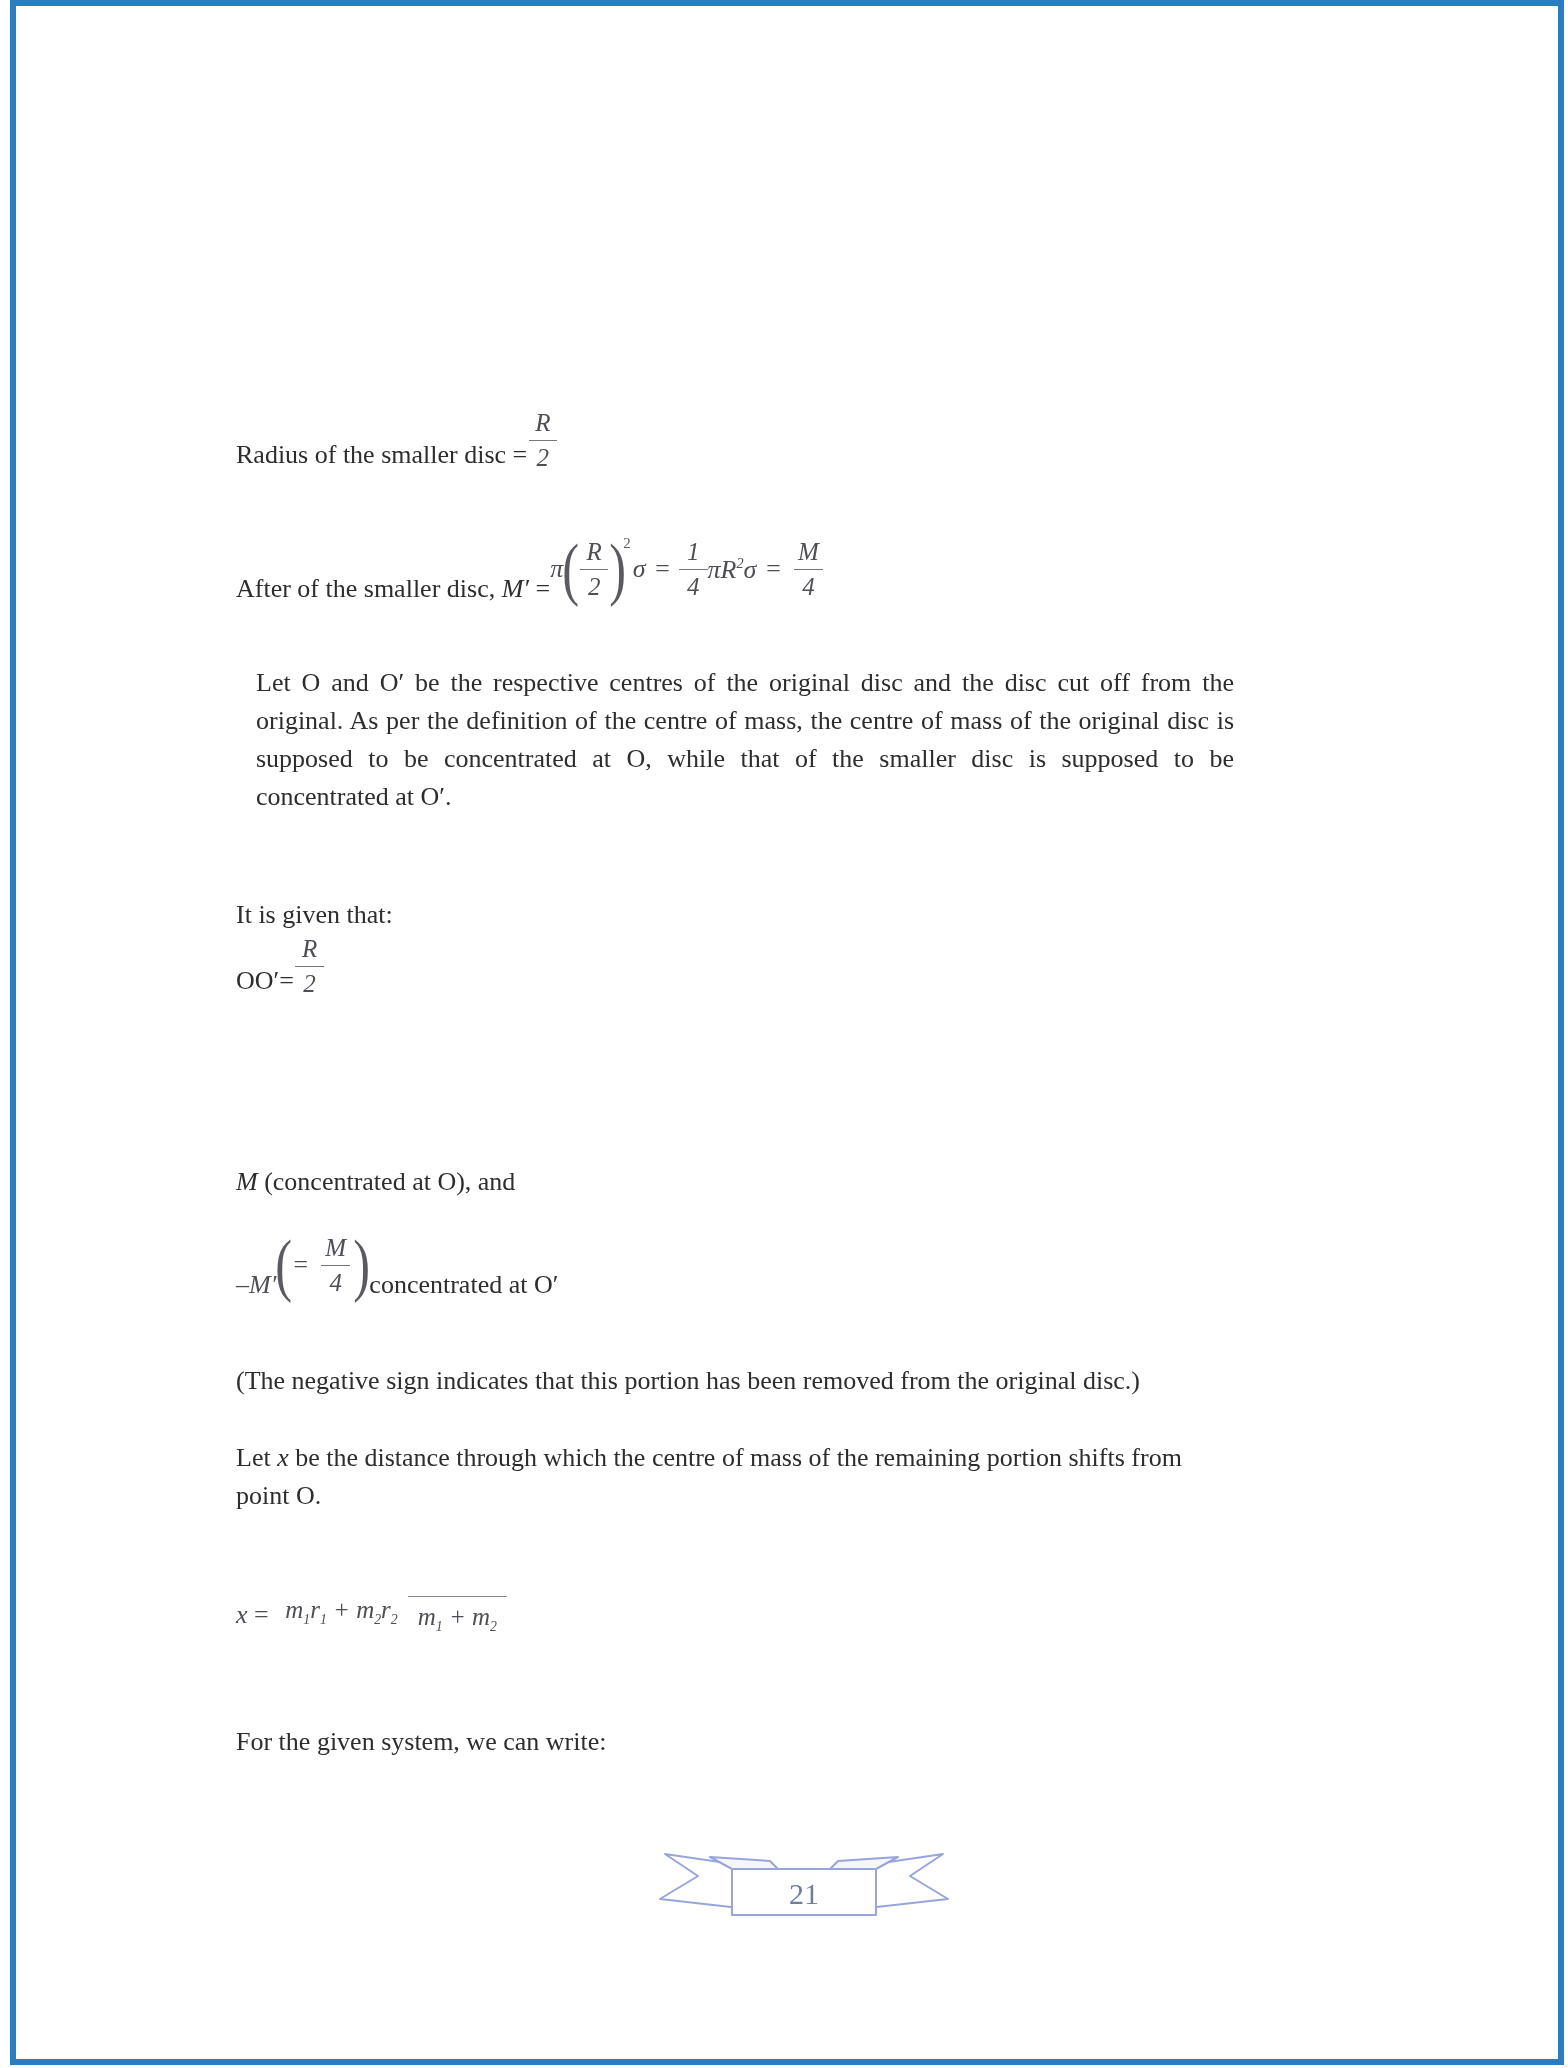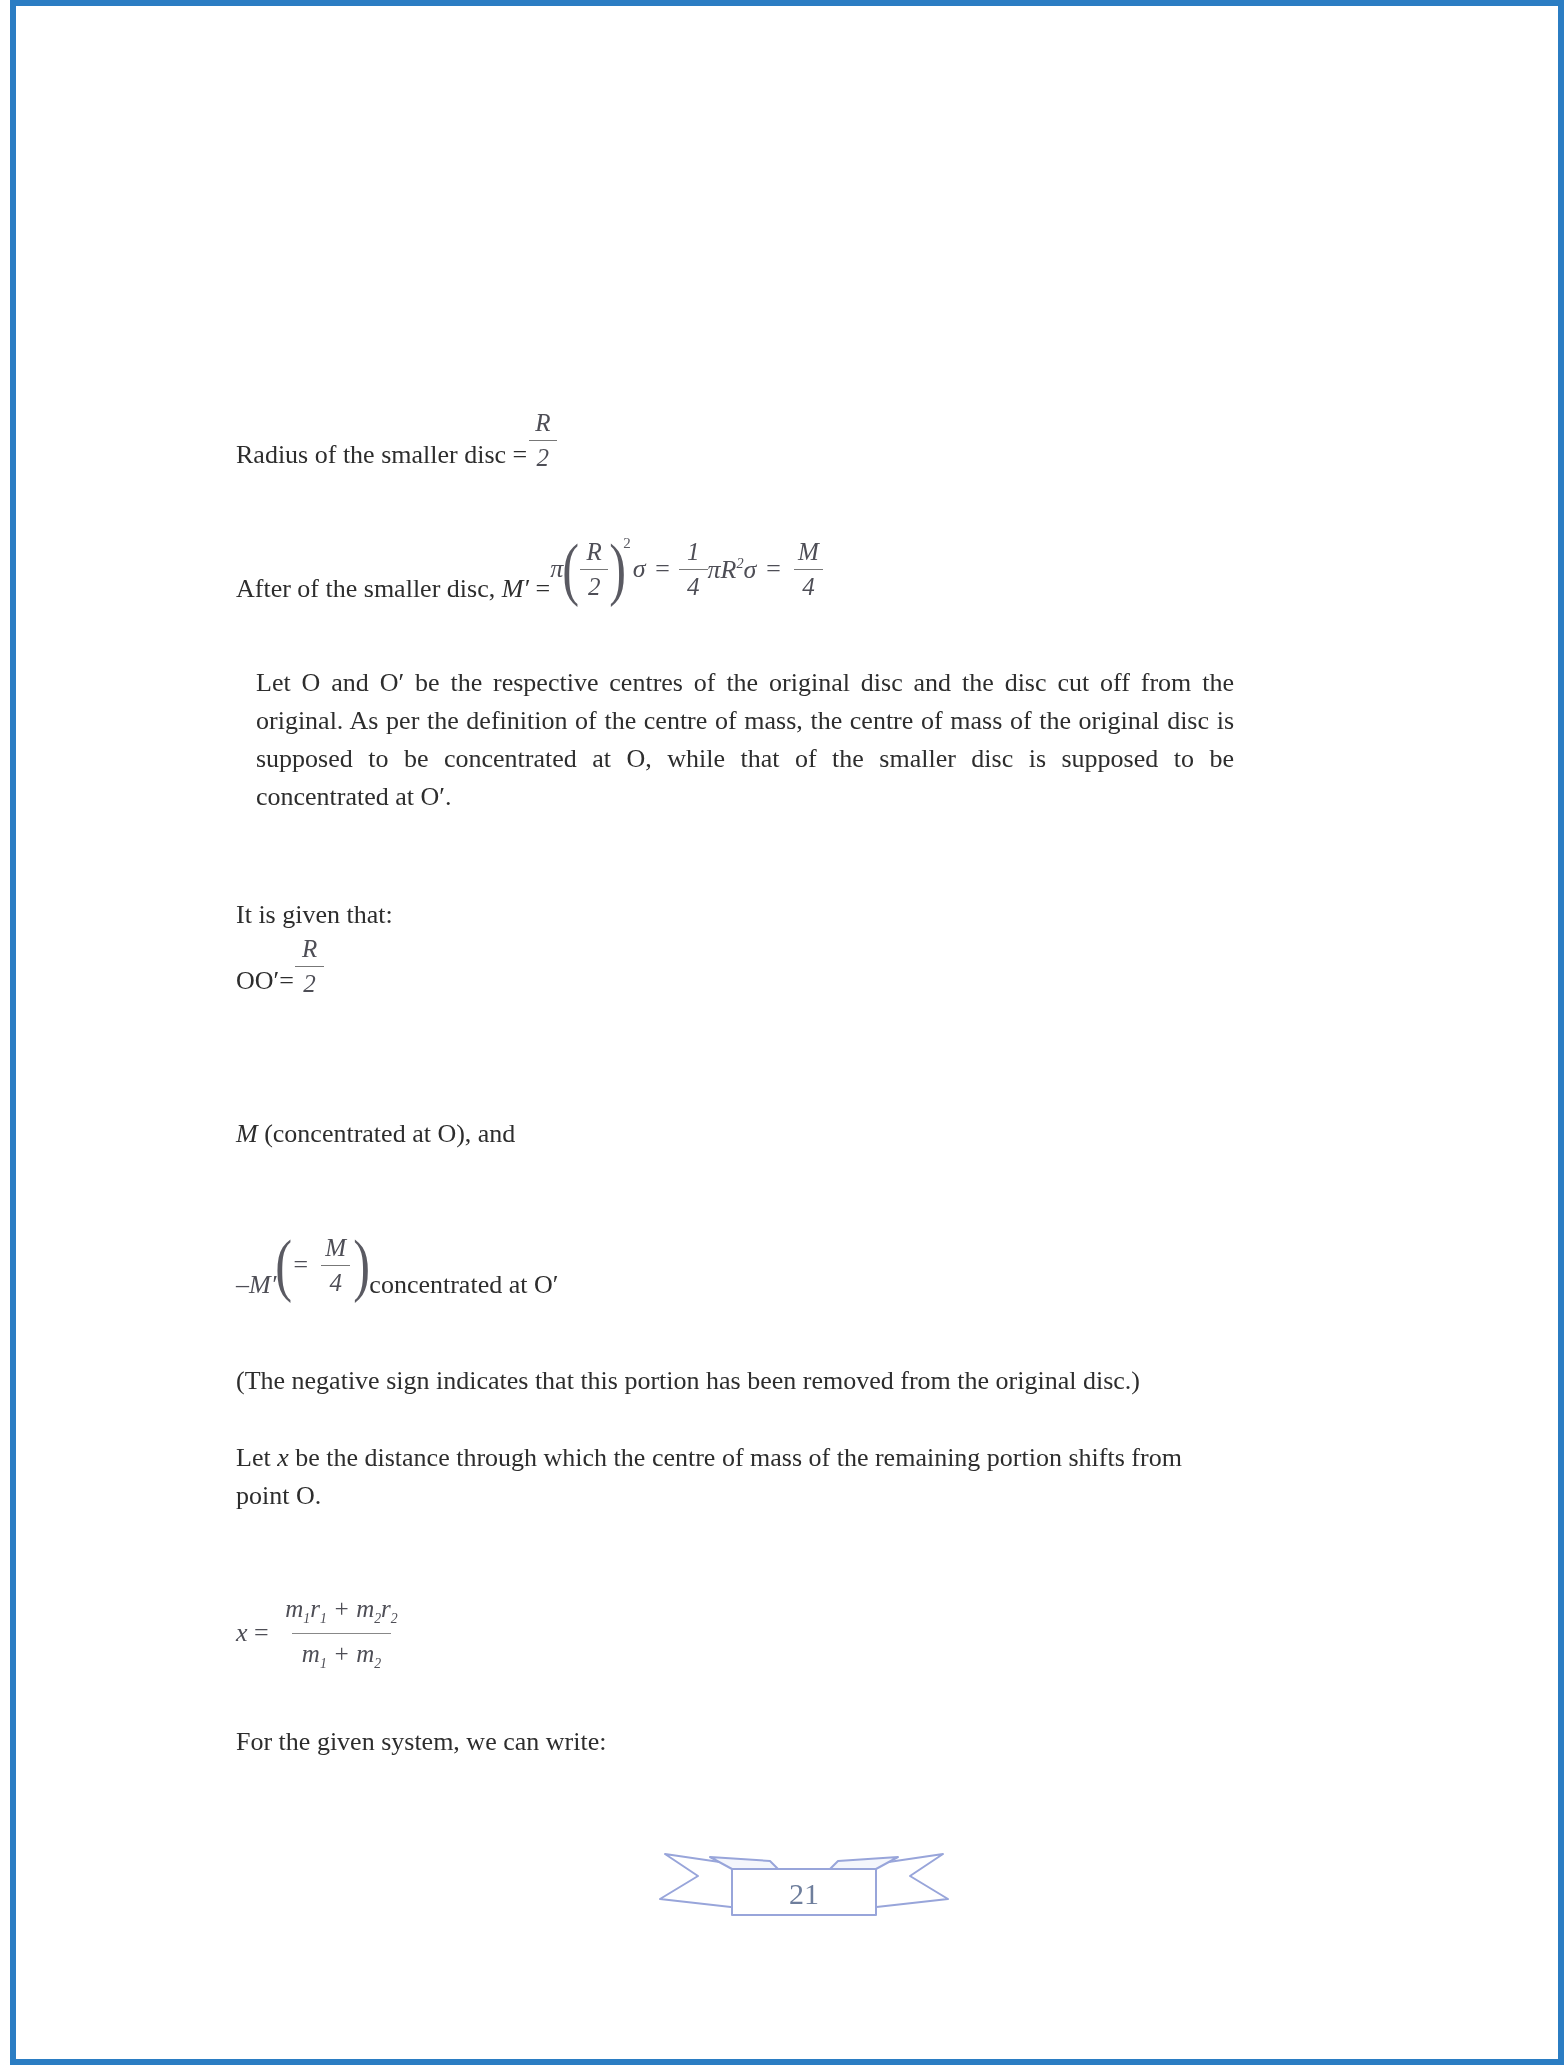--- a/index.html
+++ b/index.html
@@ -30,21 +30,21 @@
   .frac .den{border-top:1.6px solid #777;padding:4px 8px 0;}
   
   .fgroup{display:inline-flex;align-items:center;font-size:26px;font-style:italic;
           color:#4e4e56;line-height:1;}
   .bigparen{font-size:70px;line-height:1;font-style:normal;color:#5a5a62;
             transform:scaleX(0.72);margin:0 -4px;}
   .sup2{font-size:15px;align-self:flex-start;margin:2px 2px 0 -2px;font-style:normal;color:#5a5a62;}
   .gap{width:8px;display:inline-block;}
   sub{font-size:0.55em;}
   sup{font-size:0.55em;}
-  .bigfrac{display:inline-flex;flex-direction:column;align-items:center;
+  .bigfrac{display:inline-flex;flex-direction:row;align-items:center;
            font-style:italic;color:#4e4e56;font-size:25px;line-height:1;}
   .bigfrac .num{padding:0 10px 7px;}
   .bigfrac .den{border-top:1.6px solid #888;padding:7px 10px 0;}
   .ribbon{position:absolute;left:658px;top:1848px;}
   .ribbon text{font-family:"Liberation Serif","DejaVu Serif",serif;}
 </style>
 </head>
 <body>
 
 <div class="page">
@@ -94,21 +94,21 @@
 
   <div class="abs row" style="top:936px;">
     <span class="line">OO′= </span>
     <span class="frac">
       <span class="num">R</span>
       <span class="den">2</span>
     </span>
   </div>
 
 
-  <div class="abs line" style="top:1118px;"><span class="it">M</span><span> (concentrated at O), and</span></div>
+  <div class="abs line" style="top:1166px;"><span class="it">M</span><span> (concentrated at O), and</span></div>
 
   <div class="abs row" style="top:1230px;">
     <span class="line it mathc">–M′</span>
     <span class="fgroup">
       <span class="bigparen">(</span>
       <span>=</span>
       <span class="gap"></span>
       <span class="frac">
         <span class="num">M</span>
         <span class="den">4</span>

